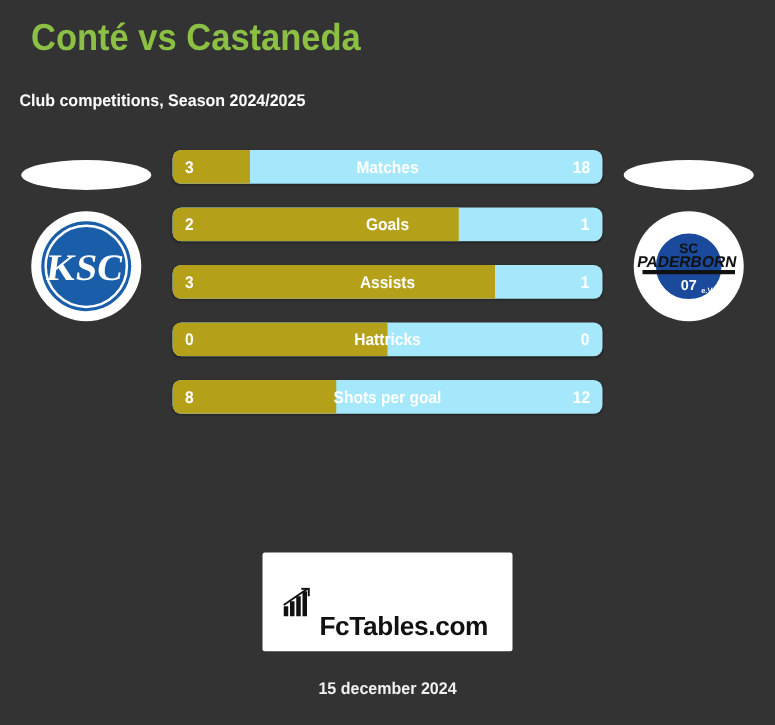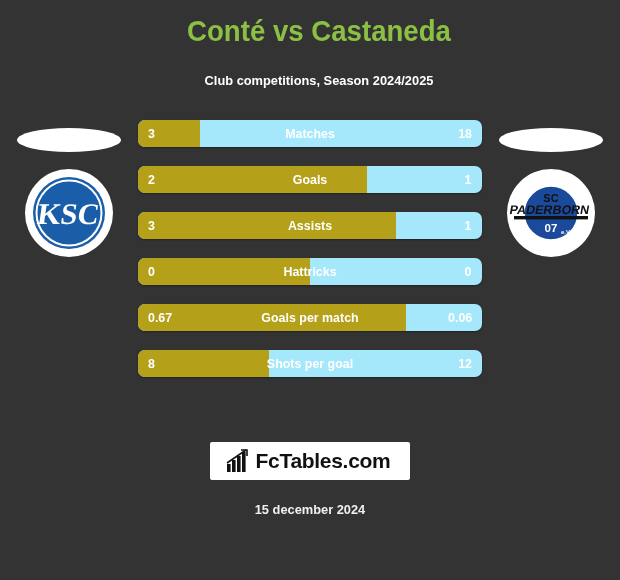--- a/index.html
+++ b/index.html
@@ -11,24 +11,22 @@
     height: 580px;
     background: #333333;
     font-family: "Liberation Sans", sans-serif;
     overflow: hidden;
     position: relative;
   }
 
   
   .header {
     width: 100%;
-    text-align: center;
     padding-top: 10px;
     box-sizing: border-box;
-    padding-left: 18px;
   }
   .title {
     color: #8CC044;
     font-size: 30px;
     font-weight: bold;
     letter-spacing: 0px;
     line-height: 34px;
     transform: scaleX(0.92);
     margin: 4px 0 0 0;
     white-space: nowrap;
@@ -147,20 +145,21 @@
     align-items: center;
     gap: 6px;
   }
   .brand-icon { display: block; width: 24px; height: 24px; }
   .brand-text {
     color: #111111;
     font-size: 21px;
     font-weight: bold;
     letter-spacing: -0.3px;
     line-height: 24px;
+    margin-top: 41px;
   }
   .date {
     margin-top: 22px;
     color: #F0F0F0;
     font-size: 13.5px;
     font-weight: bold;
     transform: scaleX(0.95);
   }
 </style>
 </head>
@@ -221,26 +220,20 @@
         <div class="bar-left" style="width: 75%;"></div>
         <span class="val val-left">3</span>
         <span class="label">Assists</span>
         <span class="val val-right">1</span>
       </div>
       <div class="stat-row">
         <div class="bar-left" style="width: 50%;"></div>
         <span class="val val-left">0</span>
         <span class="label">Hattricks</span>
         <span class="val val-right">0</span>
-      </div>
-      <div class="stat-row">
-        <div class="bar-left" style="width: 78%;"></div>
-        <span class="val val-left">0.67</span>
-        <span class="label">Goals per match</span>
-        <span class="val val-right">0.06</span>
       </div>
       <div class="stat-row">
         <div class="bar-left" style="width: 38%;"></div>
         <span class="val val-left">8</span>
         <span class="label">Shots per goal</span>
         <span class="val val-right">12</span>
       </div>
     </div>
 </div>
 

